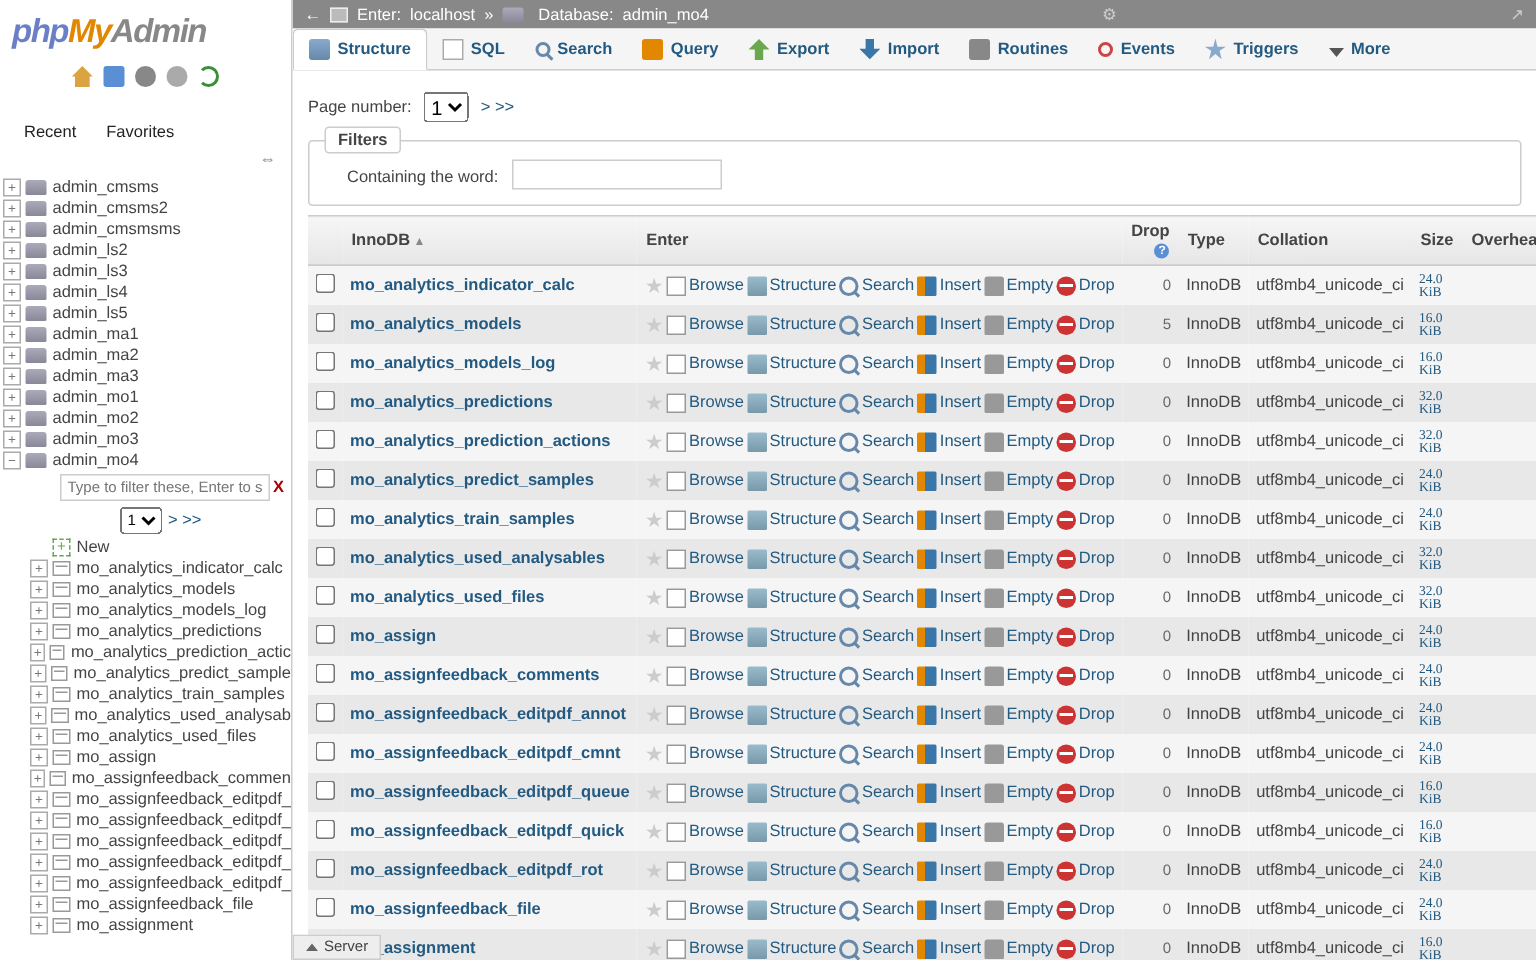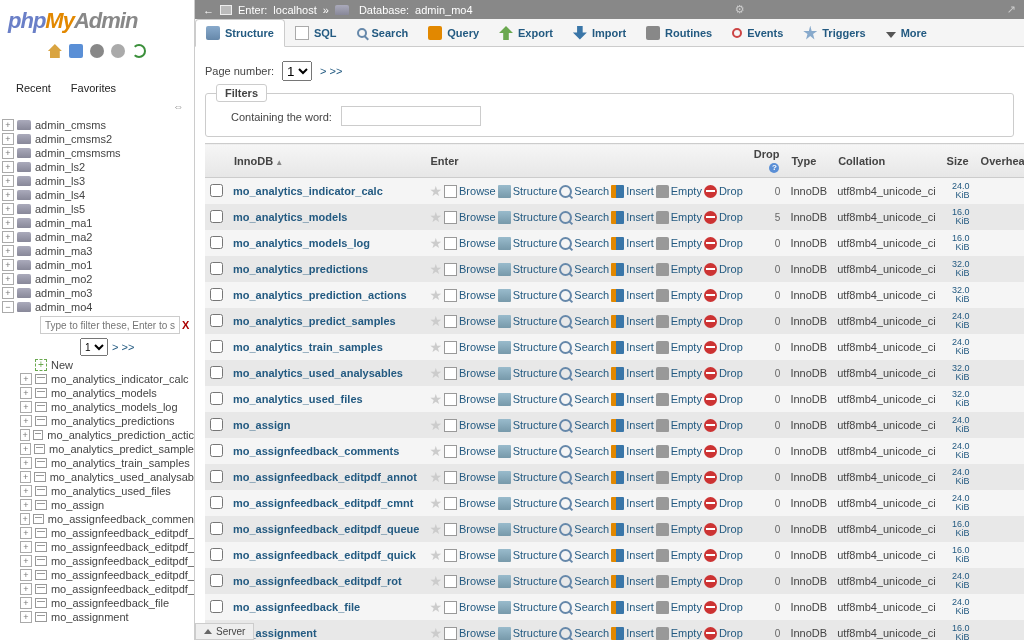--- a/index.html
+++ b/index.html
@@ -75,21 +75,21 @@
 .actions .ai { width: 13px; height: 13px; display: inline-block; vertical-align: middle; }
 .ai-browse { background: #fff; border: 1px solid #999; }
 .ai-struct { background: linear-gradient(#9bc,#79a); border-radius: 1px; }
 .ai-search { border: 2px solid #68a; border-radius: 50%; width: 9px; height: 9px; position: relative; }
 .ai-search::after { content: ""; position: absolute; width: 4px; height: 2px; background: #68a; bottom: -2px; right: -3px; transform: rotate(45deg); }
 .ai-insert { background: linear-gradient(90deg,#e28800 40%,#3a76a8 40%); border-radius: 1px; }
 .ai-empty { background: #999; border-radius: 2px 2px 1px 1px; }
 .ai-drop { background: #c33; border-radius: 50%; position: relative; }
 .ai-drop::before { content: ""; position: absolute; top: 5px; left: 2px; right: 2px; height: 2px; background: #fff; }
 .rows { text-align: right; color: #666; font-size: 10px; }
-.size { text-align: right; font-family: Liberation Sans, sans-serif; font-size: 9px; color: #235a81; line-height: 1; margin-left: 24px; }
+.size { text-align: left; font-family: Liberation Serif, serif; font-size: 9px; color: #235a81; line-height: 1; margin-left: 24px; }
 .info-ic { display: inline-block; width: 10px; height: 10px; background: #5a8fd6; border-radius: 50%; color: #fff; font-size: 8px; text-align: center; line-height: 10px; }
 .console-bar { position: fixed; bottom: 0; left: 195px; background: #eee; border: 1px solid #ccc; padding: 2px 8px; display: flex; align-items: center; gap: 4px; font-size: 10px; cursor: pointer; }
 .console-bar .caret { width: 0; height: 0; border-left: 4px solid transparent; border-right: 4px solid transparent; border-bottom: 5px solid #666; }
 </style>
 </head>
 <body>
 
 <div class="sidebar">
   <div class="logo">
     <span class="logo-text"><span class="logo-php">php</span><span class="logo-my">My</span><span class="logo-admin">Admin</span></span>

